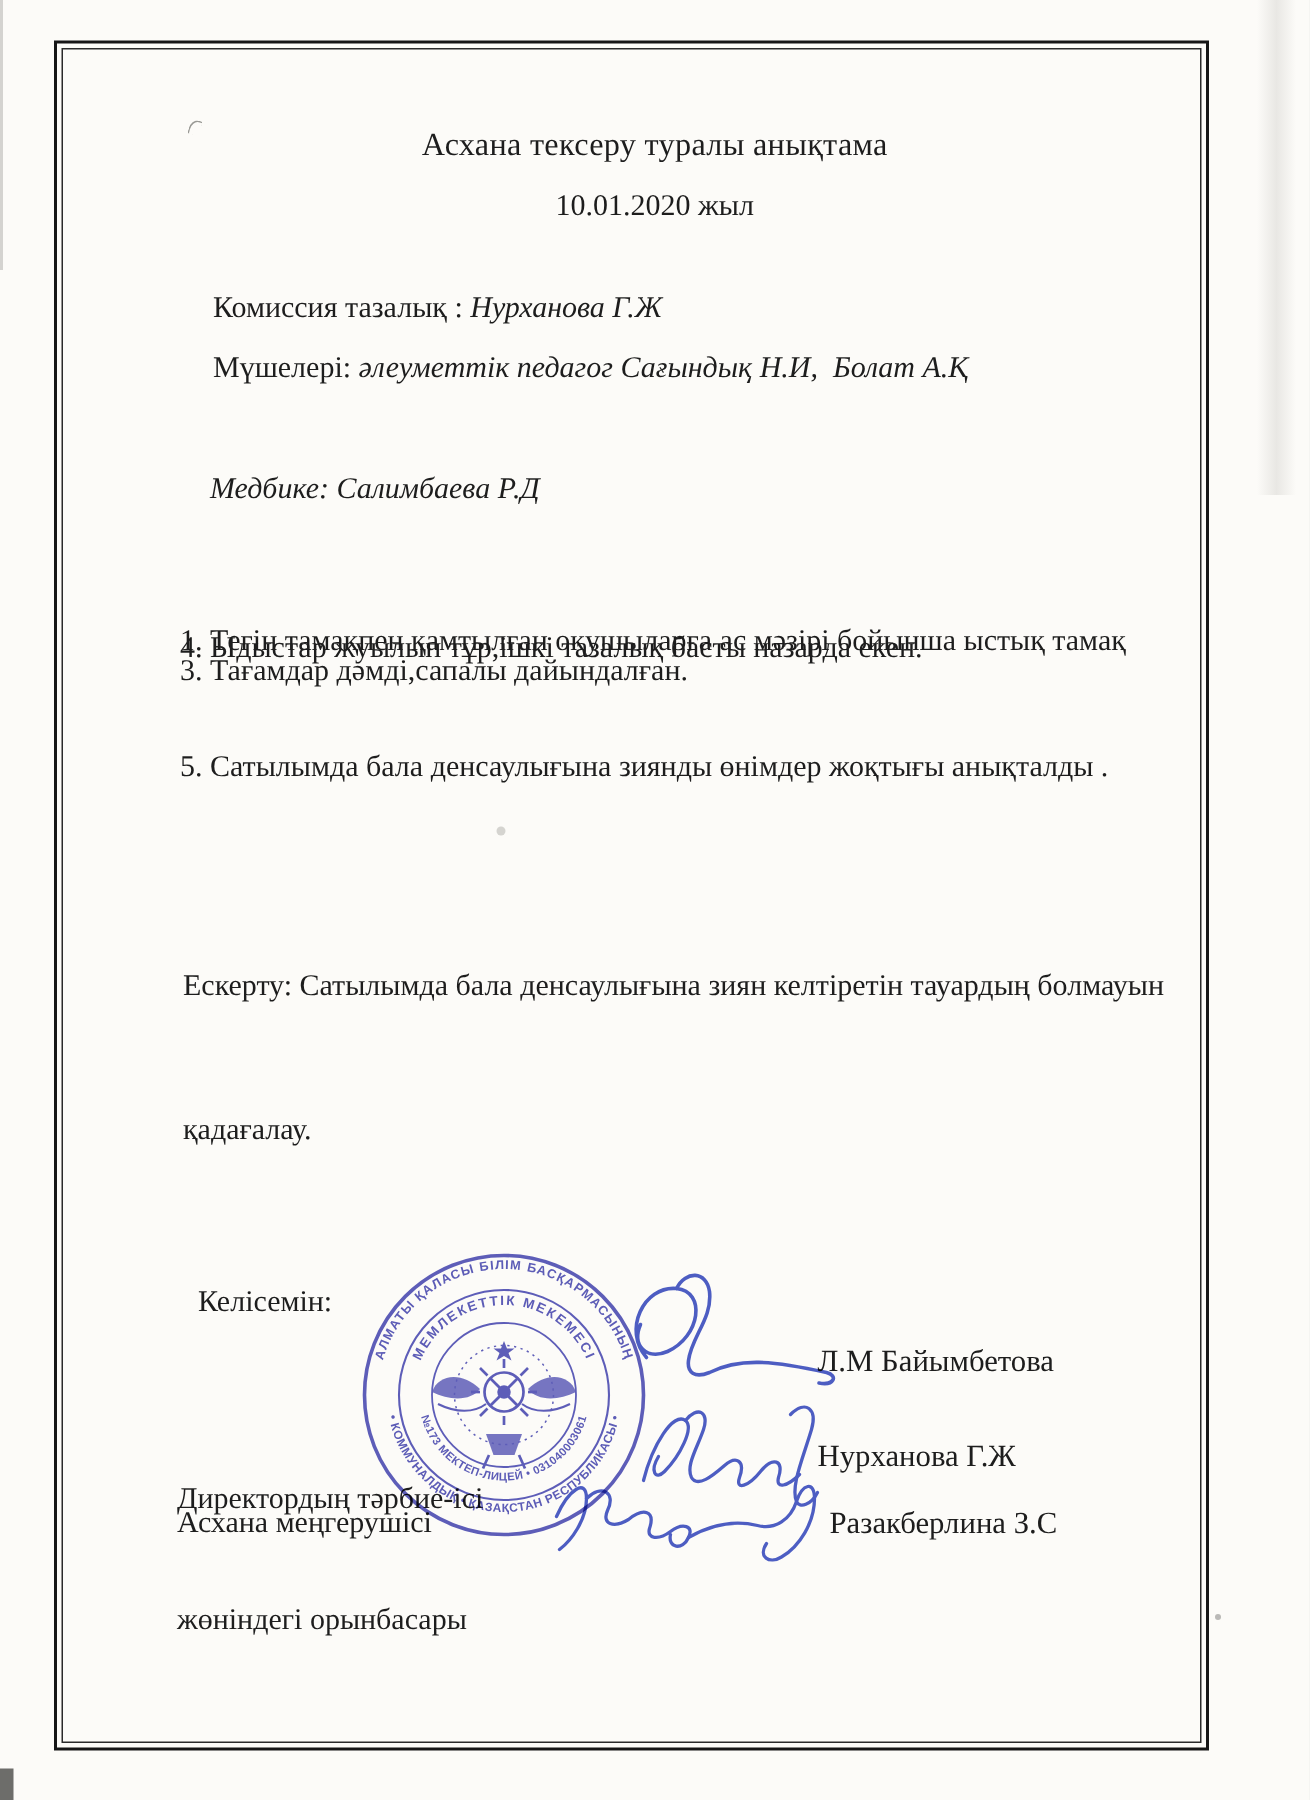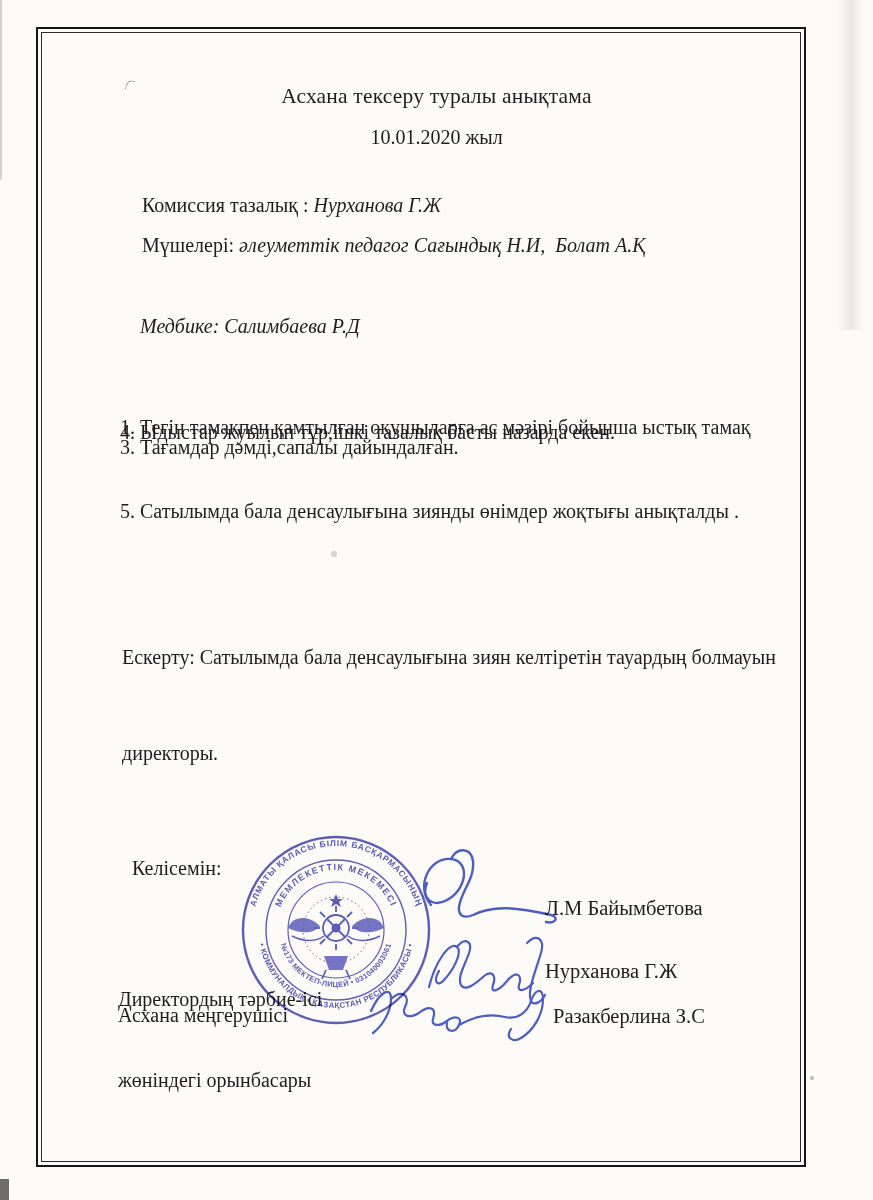--- a/index.html
+++ b/index.html
@@ -85,21 +85,21 @@
 
   <div class="t wrap2" style="top:350px; left:120px;">
     <div>1. Тегін тамақпен қамтылған оқушыларға ас мәзірі бойынша ыстық тамақ</div>
   </div>
   <div class="t" style="top:417px; left:120px;">4. Ыдыстар жуылып тұр,ішкі тазалық басты назарда екен.</div>
   <div class="t" style="top:432px; left:120px;">3. Тағамдар дәмді,сапалы дайындалған.</div>
   <div class="t" style="top:496px; left:120px;">5. Сатылымда бала денсаулығына зиянды өнімдер жоқтығы анықталды .</div>
 
   <div class="t" style="top:577px; left:122px; line-height:32px;">
     <div><span class="bold">Ескерту:</span><span> Сатылымда бала денсаулығына зиян келтіретін тауардың болмауын</span></div>
-    <div>директоры.</div>
+    <div>қадағалау.</div>
   </div>
 
   <div class="t bold" style="top:853px; left:132px;">Келісемін:</div>
 
   <div class="sig-name" style="top:897px; left:545px;">Л.М Байымбетова</div>
 
   <div class="t" style="top:932px; left:118px; line-height:27px;">
     <div>Директордың тәрбие-ісі</div>
     <div>жөніндегі орынбасары</div>
   </div>

